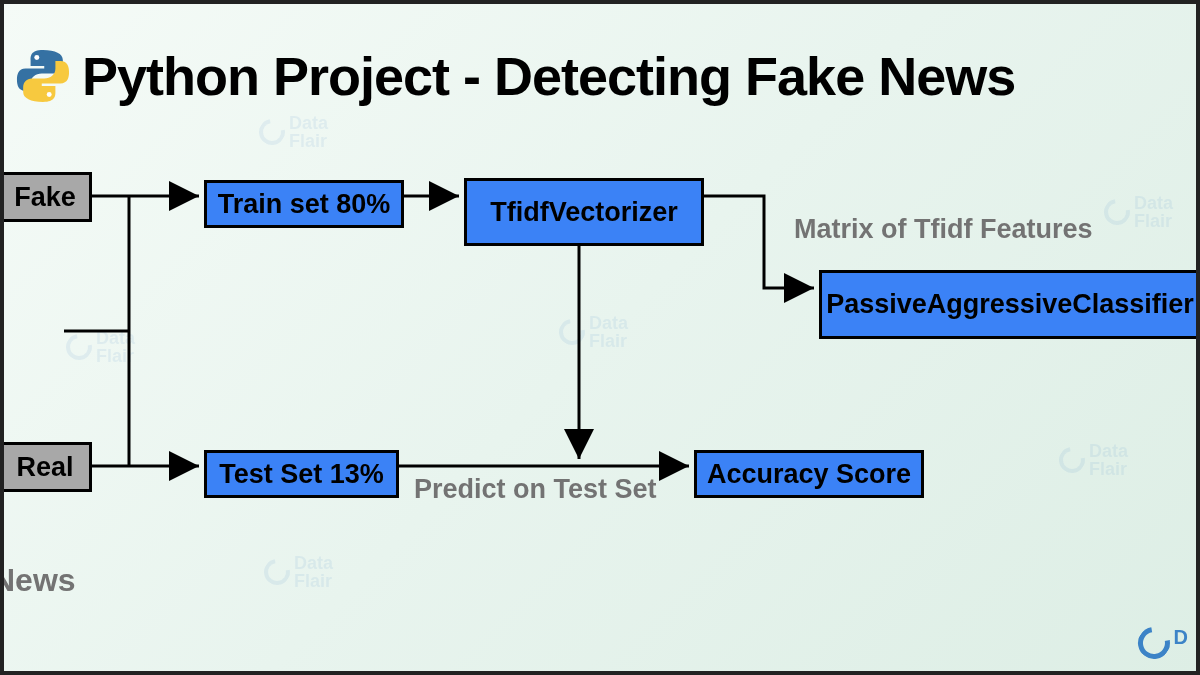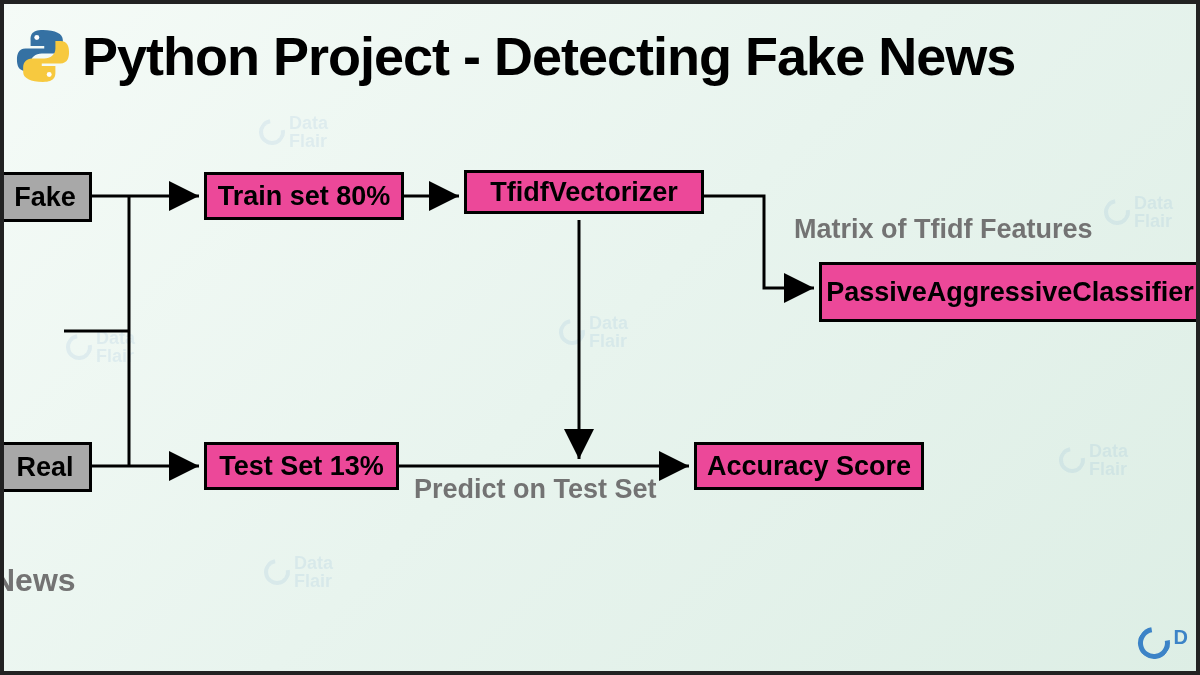--- a/index.html
+++ b/index.html
@@ -9,20 +9,21 @@
     font-family: Arial, Helvetica, sans-serif;
     background: linear-gradient(135deg, #f5fbf7 0%, #e8f4ee 50%, #ddeee5 100%);
     position: relative;
     overflow: hidden;
     border: 4px solid #222;
   }
   .title-bar {
     display: flex;
     align-items: flex-start;
     padding: 21px 0 0 8px;
+    margin-top: 20px;
   }
   .logo {
     width: 62px;
     height: 62px;
     margin-right: 8px;
     flex-shrink: 0;
   }
   .title {
     font-size: 54px;
     font-weight: 700;
@@ -36,21 +37,21 @@
     font-size: 27px;
     font-weight: 700;
     color: #000;
     display: flex;
     align-items: center;
     justify-content: center;
     padding: 6px 14px;
     white-space: nowrap;
   }
   .gray-box { background: #a8a8a8; }
-  .blue-box { background: #ec4899; }
+  .blue-box { background: #3b82f6; margin-top: 8px; }
   .label {
     position: absolute;
     font-size: 27px;
     font-weight: 700;
     color: #737373;
     white-space: nowrap;
   }
   svg.connectors {
     position: absolute;
     top: 0; left: 0;
@@ -142,23 +143,23 @@
 
   <path d="M 575 216 L 575 455" stroke="#000" stroke-width="3" fill="none" marker-end="url(#arrow)"></path>
 </svg>
 
 <div class="box gray-box" style="left:-6px; top:168px; width:94px; height:50px;">Fake</div>
 <div class="box gray-box" style="left:-6px; top:438px; width:94px; height:50px;">Real</div>
 
 <div class="box blue-box" style="left:200px; top:168px; width:200px; height:48px;">Train set 80%</div>
 <div class="box blue-box" style="left:200px; top:438px; width:195px; height:48px;">Test Set 13%</div>
 
-<div class="box blue-box" style="left:460px; top:166px; width:240px; height:44px;">TfidfVectorizer</div>
+<div class="box blue-box" style="left:460px; top:166px; width:240px; height:68px;">TfidfVectorizer</div>
 
-<div class="box blue-box" style="left:815px; top:258px; width:382px; height:60px;">PassiveAggressiveClassifier</div>
+<div class="box blue-box" style="left:815px; top:258px; width:382px; height:69px;">PassiveAggressiveClassifier</div>
 
 <div class="box blue-box" style="left:690px; top:438px; width:230px; height:48px;">Accuracy Score</div>
 
 <div class="label" style="left:790px; top:210px;">Matrix of Tfidf Features</div>
 <div class="label" style="left:410px; top:470px;">Predict on Test Set</div>
 <div class="label" style="left:-12px; top:558px; font-size:32px;">News</div>
 
 <div class="footer-logo">
   <span class="fl-icon"></span><span class="fl-text">D</span>
 </div>

